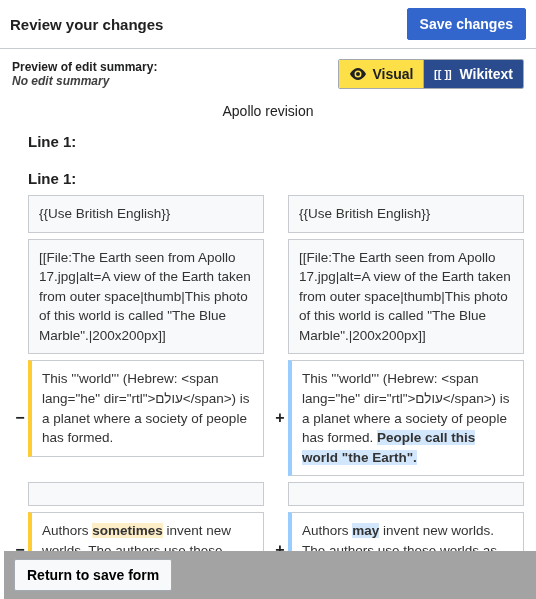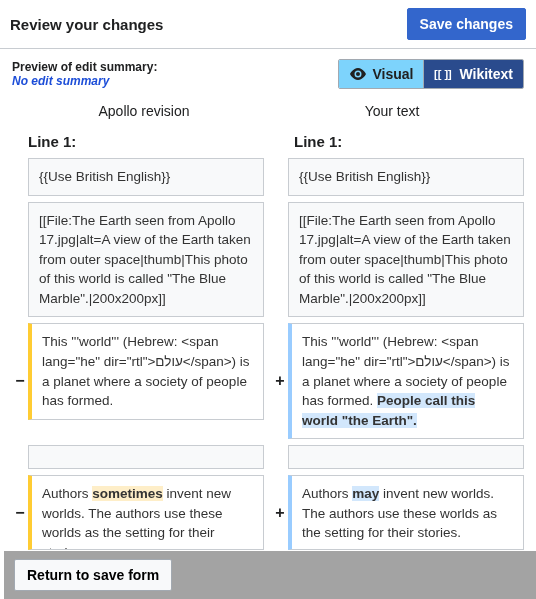--- a/index.html
+++ b/index.html
@@ -4,30 +4,30 @@
 <style>
   * { box-sizing: border-box; margin: 0; padding: 0; }
   body { font-family: -apple-system, BlinkMacSystemFont, "Segoe UI", sans-serif; font-size: 14px; color: #202122; background: #fff; width: 536px; }
   .topbar { display: flex; align-items: center; justify-content: space-between; padding: 8px 10px; border-bottom: 1px solid #c8ccd1; }
   .btn { border: 1px solid #a2a9b1; background: #f8f9fa; padding: 7px 12px; font-weight: 700; font-size: 14px; cursor: pointer; border-radius: 2px; }
   .btn-primary { background: #3366cc; color: #fff; border-color: #3366cc; }
   .title { font-weight: 700; font-size: 15px; }
   .summary-row { display: flex; align-items: center; justify-content: space-between; padding: 10px 12px 14px; }
   .summary-text { font-size: 12px; font-weight: bold; }
   .summary-text .label { color: #202122; }
-  .summary-text .value { font-style: italic; color: #1d4ed8; }
+  .summary-text .value { font-style: italic; color: #404040; }
   .toggle-group { display: flex; border: 1px solid #a2a9b1; border-radius: 2px; overflow: hidden; }
-  .toggle { padding: 6px 10px; display: flex; align-items: center; gap: 5px; font-weight: 700; font-size: 14px; cursor: pointer; background: #7dd3fc; }
+  .toggle { padding: 6px 10px; display: flex; align-items: center; gap: 5px; font-weight: 700; font-size: 14px; cursor: pointer; background: #fde047; }
   .toggle.active { background: #2a4b8d; color: #fff; }
   .toggle .icon { display: inline-flex; }
   .toggle-sep { width: 1px; background: #a2a9b1; }
   .cols-header { display: flex; padding: 0 20px 8px; }
   .cols-header > div { flex: 1; text-align: center; font-size: 14px; }
   .diff { padding: 0 12px 50px; }
-  .line-labels { display: flex; gap: 20px; margin: 6px 0 8px; }
+  .line-labels { display: flex; gap: 20px; margin: 6px 0 8px; flex-direction: column; }
   .line-labels > div { flex: 1; font-weight: 700; font-size: 15px; padding-left: 16px; }
   .row { display: flex; gap: 8px; margin-bottom: 6px; align-items: stretch; }
   .side { flex: 1; display: flex; align-items: flex-start; }
   .marker { width: 16px; flex-shrink: 0; font-weight: 700; text-align: center; align-self: center; font-size: 16px; color: #202122; }
   .cell { flex: 1; border: 1px solid #c8ccd1; background: #f8f9fa; padding: 8px 10px; font-size: 13.5px; line-height: 1.45; color: #333; overflow: hidden; }
   .cell.context { }
   .cell.empty { min-height: 24px; }
   .cell.del { border-left: 4px solid #fc3; background: #fff; }
   .cell.add { border-left: 4px solid #9cf; background: #fff; }
   .hl-del { background: #feeec8; font-weight: 700; }
@@ -65,21 +65,20 @@
             <text x="0" y="10" font-size="11" font-weight="700" fill="#fff">[[ ]]</text>
           </svg>
       </span>
       <span>Wikitext</span>
     </div>
   </div>
 </div>
 
 <div class="cols-header">
   <div>Apollo revision</div>
-  <div>Your text</div>
 </div>
 
 <div class="diff">
   <div class="line-labels">
     <div>Line 1:</div>
     <div>Line 1:</div>
   </div>
   <div id="rows">
       <div class="row">
         <div class="side">

